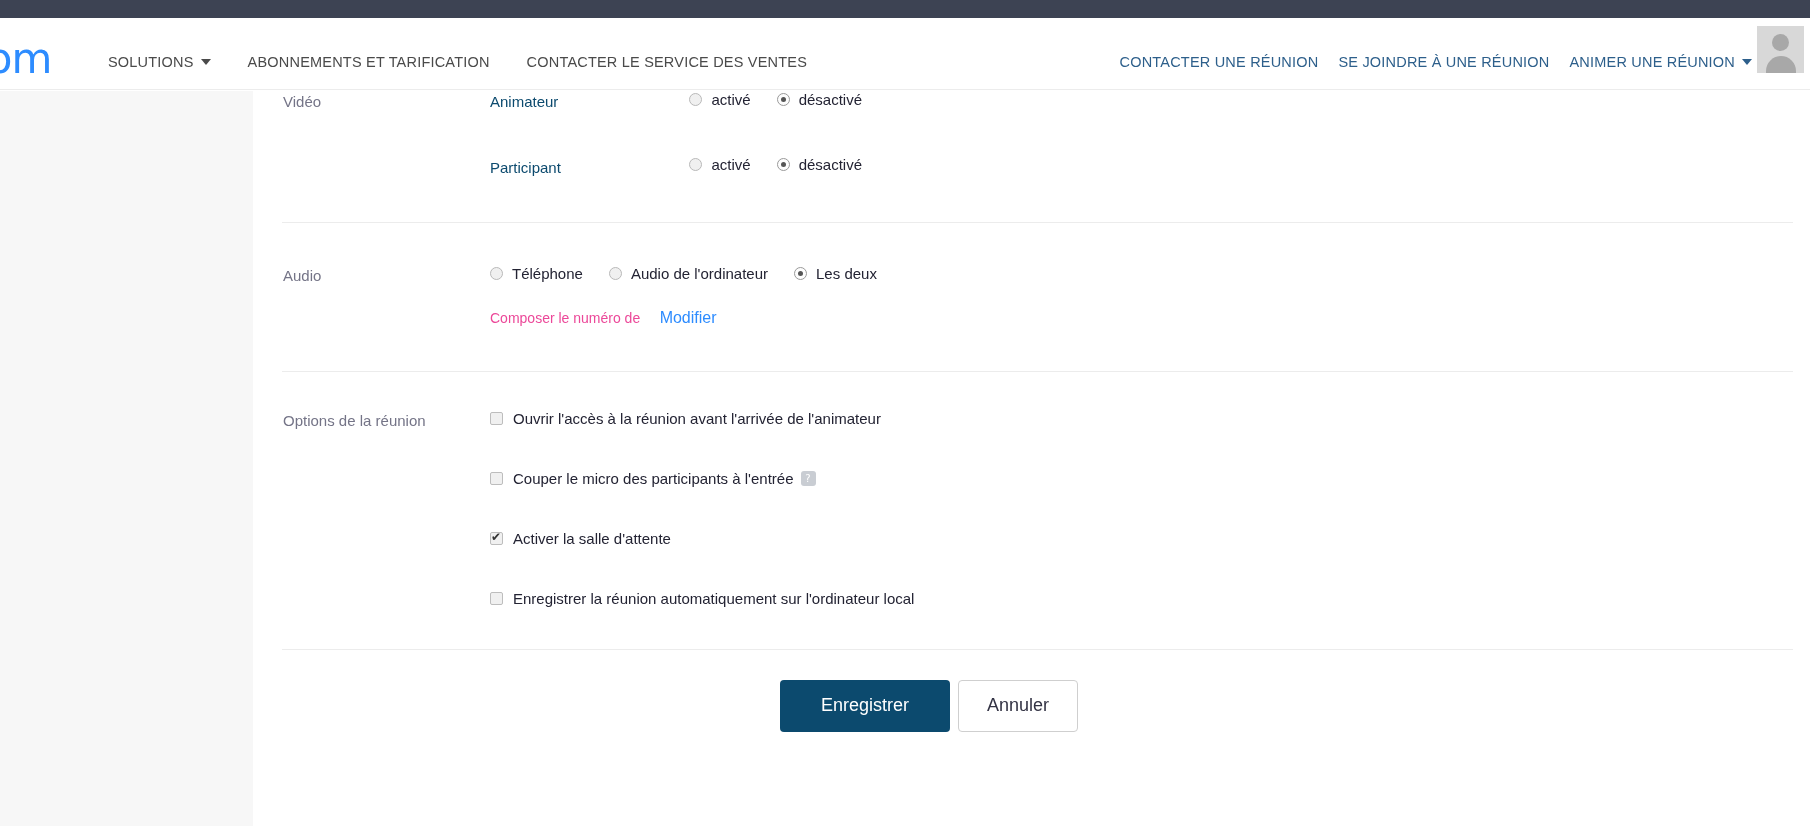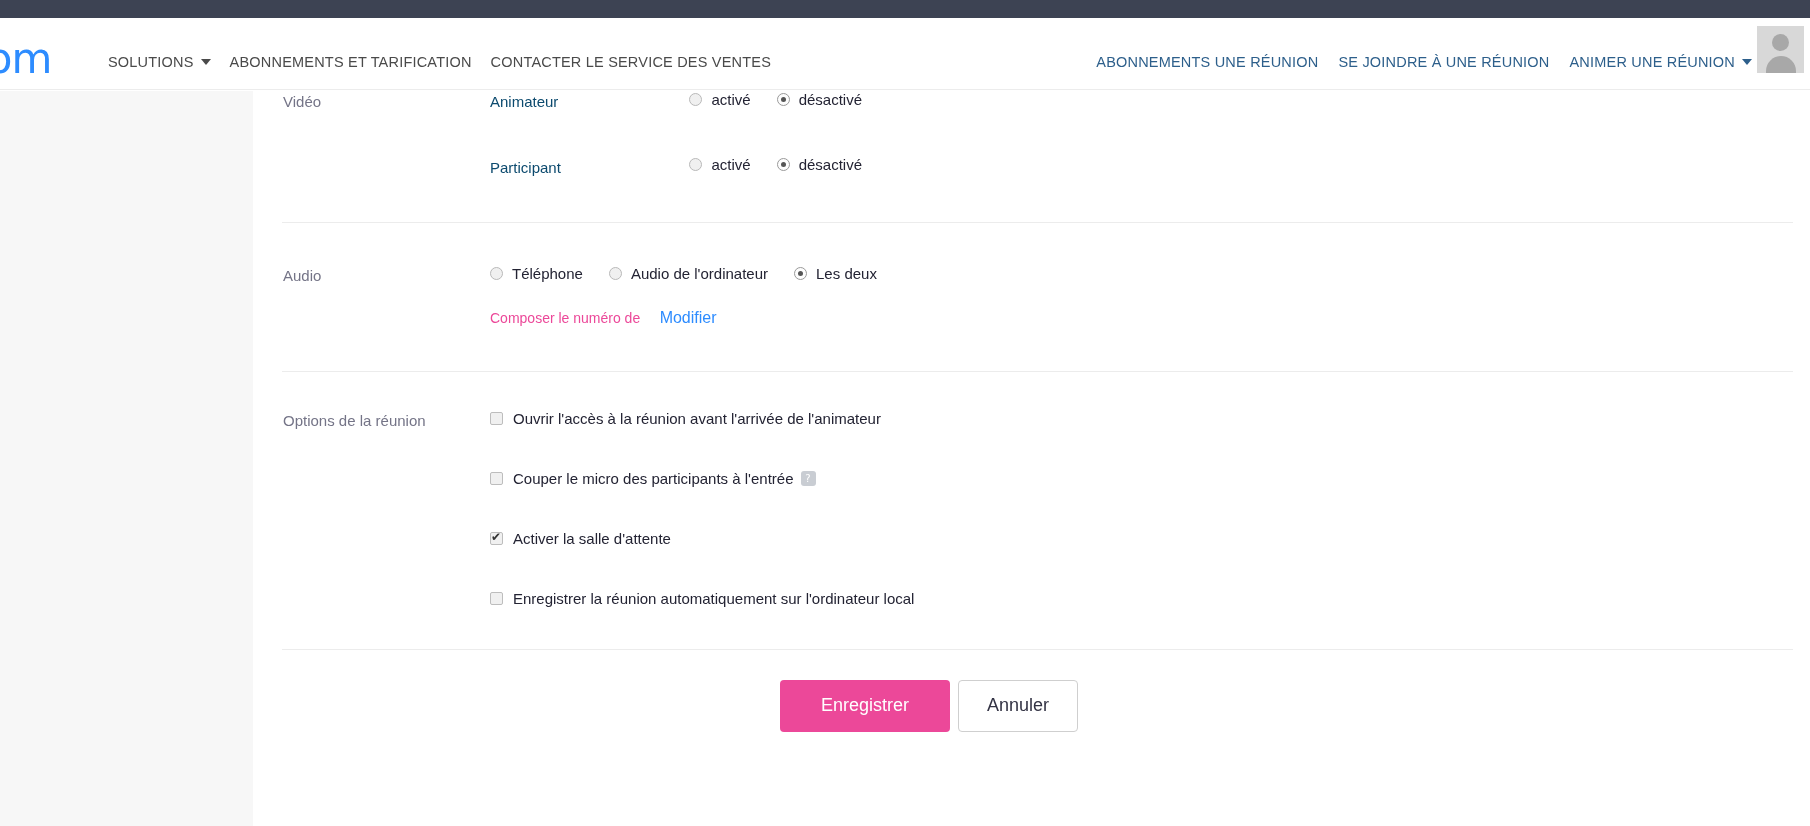--- a/index.html
+++ b/index.html
@@ -40,21 +40,21 @@
     font-family: "DejaVu Sans", sans-serif;
     line-height: 42px;
     user-select: none;
   }
   .nav-left {
     position: absolute;
     left: 108px;
     top: 36px;
     display: flex;
     align-items: center;
-    gap: 19px;
+    gap: 37px;
   }
   .nav-left .nav-item {
     font-size: 14.5px;
     color: #4a4a4a;
     letter-spacing: 0.2px;
     white-space: nowrap;
     cursor: pointer;
     display: flex;
     align-items: center;
     gap: 7px;
@@ -264,21 +264,21 @@
 
   
   .btn-row {
     display: flex;
     gap: 8px;
     padding-left: 527px;
   }
   .btn-primary {
     width: 170px;
     height: 52px;
-    background: #ec4899;
+    background: #0c4a6e;
     color: #ffffff;
     border: none;
     border-radius: 4px;
     font-size: 18px;
     font-family: "Liberation Sans", sans-serif;
     cursor: pointer;
   }
   .btn-secondary {
     width: 120px;
     height: 52px;
@@ -308,21 +308,21 @@
     <span class="nav-item">
       <span>ABONNEMENTS ET TARIFICATION</span>
     </span>
     <span class="nav-item">
       <span>CONTACTER LE SERVICE DES VENTES</span>
     </span>
   </nav>
 
   <nav class="nav-right">
     <span class="nav-item">
-      <span>ABONNEMENTS UNE RÉUNION</span>
+      <span>CONTACTER UNE RÉUNION</span>
     </span>
     <span class="nav-item">
       <span>SE JOINDRE À UNE RÉUNION</span>
     </span>
     <span class="nav-item">
       <span>ANIMER UNE RÉUNION</span>
       <span class="caret-blue"></span>
     </span>
   </nav>
 

